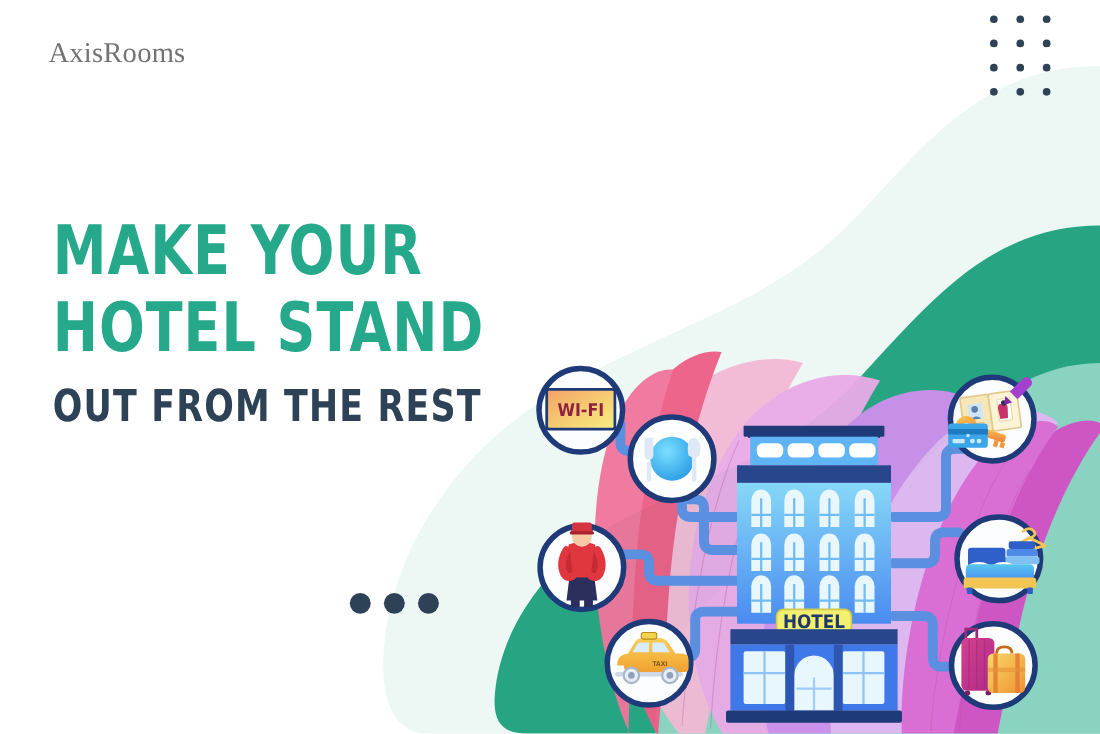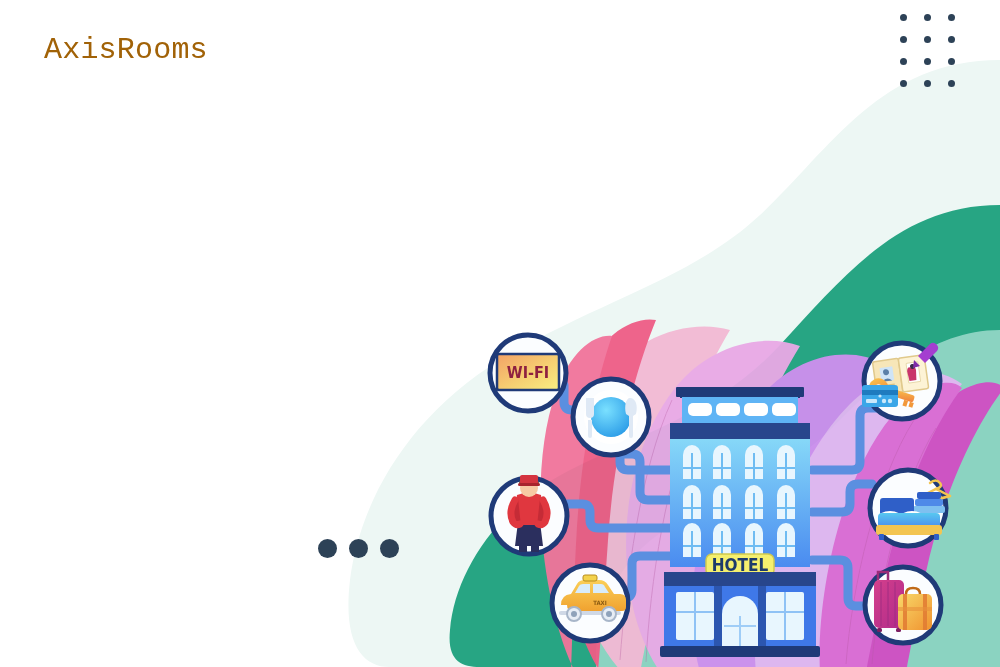--- a/index.html
+++ b/index.html
@@ -12,24 +12,24 @@
     width:1000px;height:667px;
     overflow:hidden;
     background:#ffffff;
   }
   #bg-svg{position:absolute;inset:0;width:1000px;height:667px;}
   #art-svg{position:absolute;inset:0;width:1000px;height:667px;}
 
   
   .logo{
     position:absolute;left:44px;top:33px;
-    font-size:30px;font-weight:400;
+    font-size:26px;font-weight:400;
     letter-spacing:.2px;
-    color:#a16207;
-    font-family:Liberation Mono, monospace;
+    color:#737373;
+    font-family:Liberation Serif, serif;
   }
 
   
   .headline{
     position:absolute;left:48px;top:193px;
     width:430px;
   }
   .hl-line{
     display:block;
     font-family:"DejaVu Sans Condensed","Liberation Sans Narrow","Liberation Sans",sans-serif;
@@ -395,20 +395,25 @@
         <rect x="898" y="594" width="34" height="36" rx="5" fill="url(#caseOrange)"></rect>
         <rect x="903" y="594" width="4" height="36" fill="#e07a33" opacity=".85"></rect>
         <rect x="923" y="594" width="4" height="36" fill="#e07a33" opacity=".85"></rect>
         <rect x="898" y="607" width="34" height="4" fill="#e8913c" opacity=".6"></rect>
       </g>
     </g>
   </svg>
 
   <div class="logo">AxisRooms</div>
 
+  <div class="headline">
+    <span class="hl-line">MAKE YOUR</span>
+    <span class="hl-line">HOTEL STAND</span>
+    <span class="hl-sub">OUT FROM THE REST</span>
+  </div>
 
   <div class="dot-grid">
     <i></i>
       <i></i>
       <i></i>
     <i></i>
       <i></i>
       <i></i>
     <i></i>
       <i></i>

